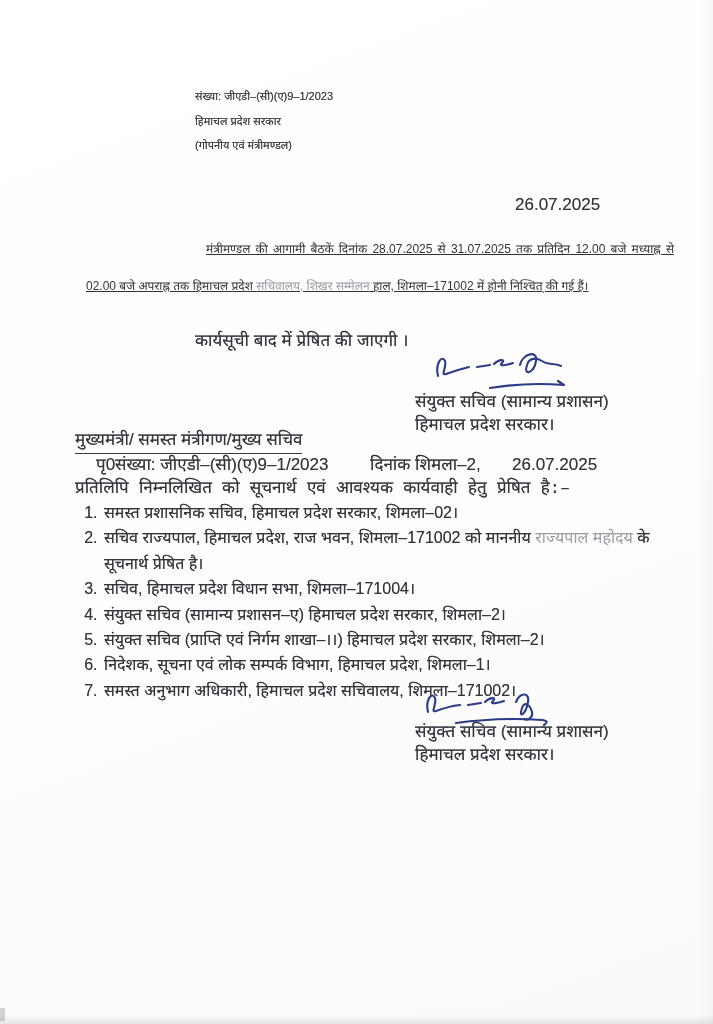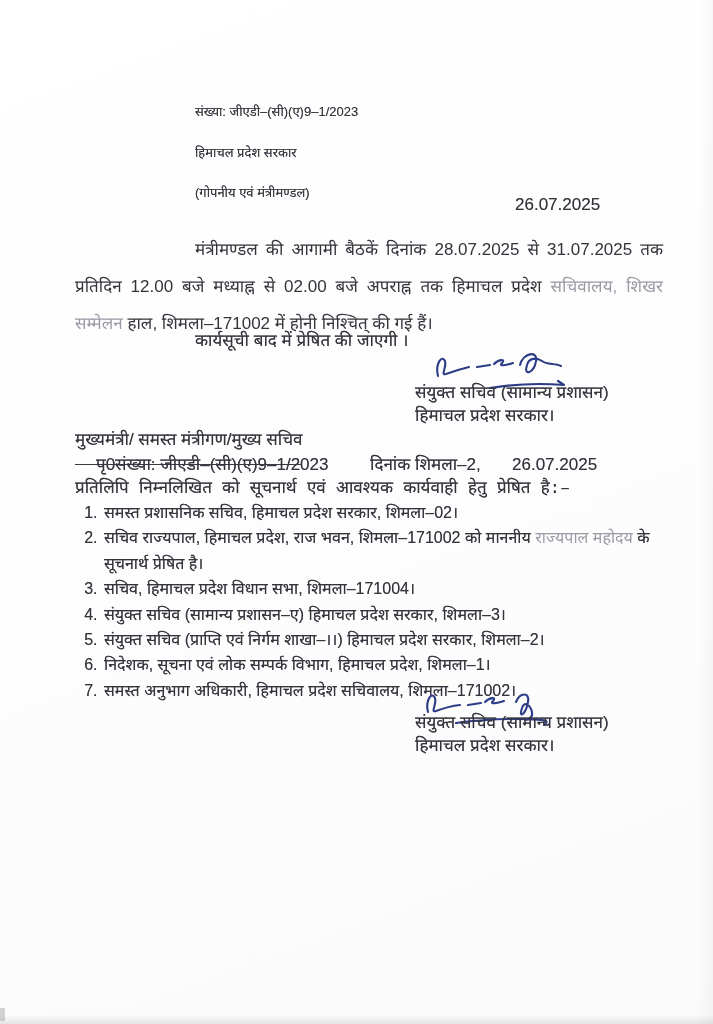--- a/index.html
+++ b/index.html
@@ -13,49 +13,50 @@
     background:linear-gradient(160deg,#ffffff 0%, #fdfdfd 55%, #fafafa 100%);
     color:#33333b;
     overflow:hidden;
   }
 
   .txt { font-size:17px; line-height:24px; color:#34343d;
          text-shadow:0 0 0.6px rgba(45,45,55,0.55); }
 
   
   .header-block { position:absolute; left:195px; top:84px; }
-  .header-block div { font-size:13px; line-height:24.5px;margin-top:16px; }
+  .header-block div { font-size:11px; line-height:24.5px; }
 
   
   .date-row { position:absolute; left:195px; top:193px; width:460px; height:24px; }
   .date-row .place { position:absolute; left:0; top:0; }
   .date-row .date  { position:absolute; left:320px; top:0; }
 
   
   .para {
-    position:absolute; left:75px; top:231px; width:588px;
-    font-size:17px; line-height:37px; text-align:justify;
+    position:absolute; left:86px; top:231px; width:588px;
+    font-size:12px; line-height:37px; text-align:justify;
     text-indent:120px;
+    text-decoration:underline;
   }
   .faded { color:#9b9ba6; text-shadow:none; }
 
   .agenda-line { position:absolute; left:195px; top:329px; }
 
   
-  .sig-block { position:absolute; left:415px; }
+  .sig-block { position:absolute; left:415px;margin-top:9px; }
   .sig-block .sig-title, .sig-block .sig-org { font-size:17px; line-height:23px; }
   .sig1 { top:381px; }
   .sig2 { top:711px; }
   .sig-svg { position:absolute; pointer-events:none; }
   .sig-svg path { fill:none; stroke-linecap:round; stroke-linejoin:round; }
 
   
   .addressee {
     position:absolute; left:75px; top:428px;
-    border-bottom:1.4px solid #3a3a44; padding-bottom:12px;
+    border-bottom:1.4px solid #3a3a44; padding-bottom:1px;
   }
   .ref-row { position:absolute; left:75px; top:453px; width:588px; height:24px; }
   .ref-row .ref-no    { position:absolute; left:0;margin-left:21px; }
   .ref-row .ref-place { position:absolute; left:295px; }
   .ref-row .ref-date  { position:absolute; left:437px; }
   .copy-line { position:absolute; left:75px; top:477px;font-family:Liberation Mono, monospace; }
 
   ol.copy-list {
     position:absolute; left:78px; top:500px; width:588px;
     list-style:decimal outside;
@@ -111,21 +112,21 @@
     <span class="ref-place">दिनांक शिमला–2,</span>
     <span class="ref-date">26.07.2025</span>
   </div>
 
   <div class="copy-line txt">प्रतिलिपि निम्नलिखित को सूचनार्थ एवं आवश्यक कार्यवाही हेतु प्रेषित है:–</div>
 
   <ol class="copy-list">
     <li><span>समस्त प्रशासनिक सचिव, हिमाचल प्रदेश सरकार, शिमला–02।</span></li>
     <li><span>सचिव राज्यपाल, हिमाचल प्रदेश, राज भवन, शिमला–171002 को माननीय </span><span class="faded">राज्यपाल महोदय</span><span> के सूचनार्थ प्रेषित है।</span></li>
     <li><span>सचिव, हिमाचल प्रदेश विधान सभा, शिमला–171004।</span></li>
-    <li><span>संयुक्त सचिव (सामान्य प्रशासन–ए) हिमाचल प्रदेश सरकार, शिमला–3।</span></li>
+    <li><span>संयुक्त सचिव (सामान्य प्रशासन–ए) हिमाचल प्रदेश सरकार, शिमला–2।</span></li>
     <li><span>संयुक्त सचिव (प्राप्ति एवं निर्गम शाखा–।।) हिमाचल प्रदेश सरकार, शिमला–2।</span></li>
     <li><span>निदेशक, सूचना एवं लोक सम्पर्क विभाग, हिमाचल प्रदेश, शिमला–1।</span></li>
     <li><span>समस्त अनुभाग अधिकारी, हिमाचल प्रदेश सचिवालय, शिमला–171002।</span></li>
   </ol>
 
   <svg class="sig-svg" style="left:416px; top:688px;" width="170" height="52" viewBox="0 0 170 52">
     <path d="M12,24 C9,12 16,3 19,10 C21,16 14,25 20,23 C28,20 35,18 44,17" stroke="#2c3c86" stroke-width="2.1"></path>
     <path d="M52,17 L65,15" stroke="#2c3c86" stroke-width="2.1"></path>
     <path d="M69,14 C74,9 81,9 77,13 C73,17 82,15 88,13" stroke="#2c3c86" stroke-width="2.1"></path>
     <path d="M100,14 C104,4 114,4 112,14 C110,26 102,32 106,20 C108,13 114,16 116,24 C117,29 113,33 108,31" stroke="#2c3c86" stroke-width="2.1"></path>

